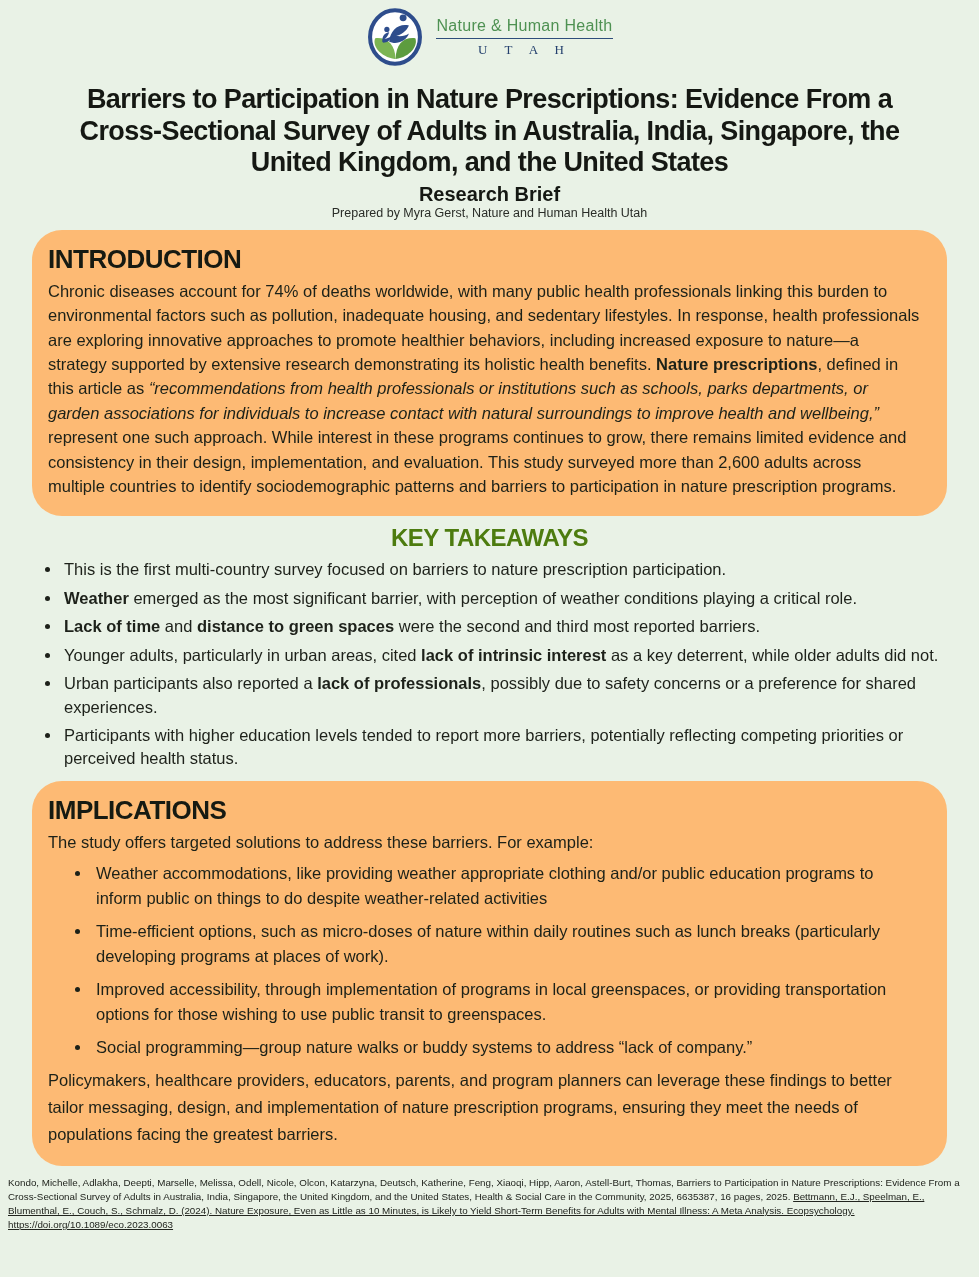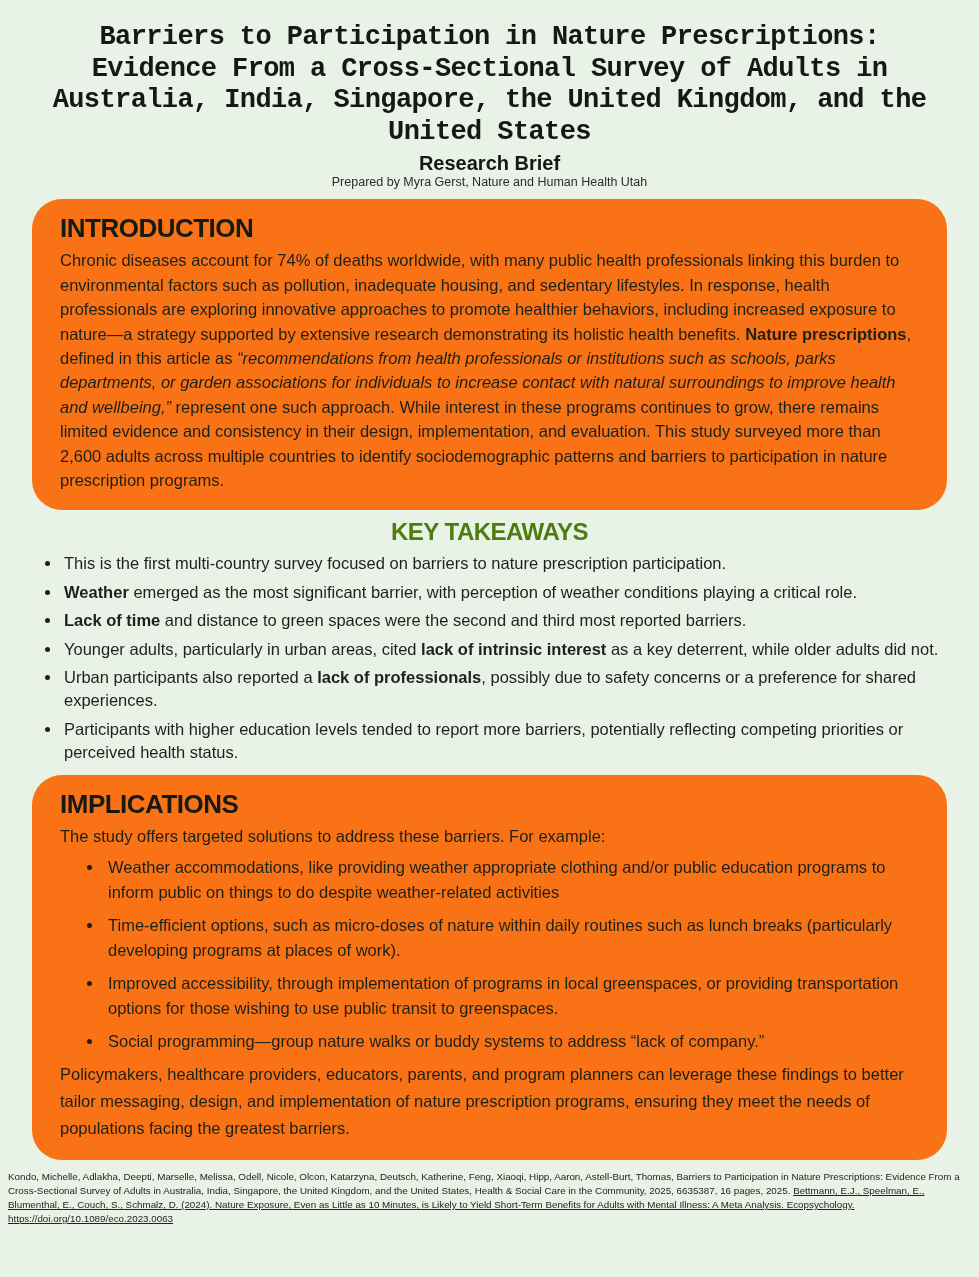--- a/index.html
+++ b/index.html
@@ -28,38 +28,38 @@
   }
   .logo-utah {
     font-size: 13px; color: #24406e; letter-spacing: 7px;
     margin-top: 3px; font-family: "Liberation Serif", serif;
   }
 
   
   .title {
     margin: 16px auto 4px auto; max-width: 890px;
     text-align: center; font-weight: 700; font-size: 27px;
-    line-height: 1.17; letter-spacing: -0.6px; color: #151813; font-family: Liberation Mono, monospace;
+    line-height: 1.17; letter-spacing: -0.6px; color: #151813;
   }
   .authors {
     margin: 6px auto 0 auto; max-width: 920px;
     text-align: center; font-size: 13.5px; line-height: 1.3; color: #2a2d28;
   }
   .brief-label {
     margin-top: 4px; text-align: center;
     font-weight: 700; font-size: 20px; color: #151813;
   }
   .prepared { text-align: center; font-size: 12.5px; margin-top: 0; color: #2a2d28; }
 
   
   .panel {
-    background: #f97316;
+    background: #fdba74;
     border-radius: 30px;
     margin: 10px 32px 0 32px;
-    padding: 14px 26px 18px 28px;
+    padding: 14px 26px 18px 16px;
   }
   .panel-heading {
     font-weight: 700; font-size: 26px; letter-spacing: -0.5px;
     color: #161a12; margin-bottom: 4px;
   }
   .panel-body { font-size: 16.5px; line-height: 1.48; color: #1c2118; }
 
   
   .kt-heading {
     text-align: center; font-weight: 700; font-size: 24px;
@@ -83,35 +83,52 @@
   
   .citation {
     margin: 10px 8px 0 8px; font-size: 9.8px; line-height: 1.45; color: #22251f;
   }
 </style>
 </head>
 <body>
 
 <div class="page">
 
+  <div class="logo-row">
+    <div class="logo-mark">
+      <svg viewBox="0 0 100 100" width="58" height="58" aria-hidden="true">
+        <ellipse cx="50" cy="50" rx="43" ry="46" fill="#ffffff" stroke="#2e4d8c" stroke-width="7"></ellipse>
+        <path d="M50 88 C24 84 10 64 16 52 C36 50 50 62 51 88 Z" fill="#7cb553"></path>
+        <path d="M51 88 C77 84 90 64 85 52 C64 50 52 62 51 88 Z" fill="#5d9c3f"></path>
+        <circle cx="64" cy="17" r="6" fill="#2e4d8c"></circle>
+        <path d="M40 58 C42 38 56 26 74 30 C70 40 60 46 52 48 C60 50 68 48 74 44 C70 56 56 62 46 60 Z" fill="#2e4d8c"></path>
+        <circle cx="36" cy="37" r="4.5" fill="#2e4d8c"></circle>
+        <path d="M28 58 C28 48 32 43 40 42 C38 48 36 51 32 53 C37 53 41 51 44 48 C43 56 36 60 30 60 Z" fill="#2e4d8c"></path>
+      </svg>
+    </div>
+    <div class="logo-text">
+      <div class="logo-org">Nature &amp; Human Health</div>
+      <div class="logo-utah">U T A H</div>
+    </div>
+  </div>
 
   <h1 class="title">Barriers to Participation in Nature Prescriptions: Evidence From a Cross-Sectional Survey of Adults in Australia, India, Singapore, the United Kingdom, and the United States</h1>
   <div class="brief-label">Research Brief</div>
   <div class="prepared">Prepared by Myra Gerst, Nature and Human Health Utah</div>
 
   <section class="panel">
     <div class="panel-heading">INTRODUCTION</div>
     <p class="panel-body"><span>Chronic diseases account for 74% of deaths worldwide, with many public health professionals linking this burden to environmental factors such as pollution, inadequate housing, and sedentary lifestyles. In response, health professionals are exploring innovative approaches to promote healthier behaviors, including increased exposure to nature—a strategy supported by extensive research demonstrating its holistic health benefits. </span><span style="font-weight: 700;">Nature prescriptions</span><span>, defined in this article as </span><span style="font-style: italic;">“recommendations from health professionals or institutions such as schools, parks departments, or garden associations for individuals to increase contact with natural surroundings to improve health and wellbeing,”</span><span> represent one such approach. While interest in these programs continues to grow, there remains limited evidence and consistency in their design, implementation, and evaluation. This study surveyed more than 2,600 adults across multiple countries to identify sociodemographic patterns and barriers to participation in nature prescription programs.</span></p>
   </section>
 
   <div class="kt-heading">KEY TAKEAWAYS</div>
   <ul class="kt-list">
     <li><span>This is the first multi-country survey focused on barriers to nature prescription participation.</span></li>
     <li><span style="font-weight: 700;">Weather</span><span> emerged as the most significant barrier, with perception of weather conditions playing a critical role.</span></li>
-    <li><span style="font-weight: 700;">Lack of time</span><span> and </span><span style="font-weight: 400;">distance to green spaces</span><span> were the second and third most reported barriers.</span></li>
+    <li><span style="font-weight: 700;">Lack of time</span><span> and </span><span style="font-weight: 700;">distance to green spaces</span><span> were the second and third most reported barriers.</span></li>
     <li><span>Younger adults, particularly in urban areas, cited </span><span style="font-weight: 700;">lack of intrinsic interest</span><span> as a key deterrent, while older adults did not.</span></li>
     <li><span>Urban participants also reported a </span><span style="font-weight: 700;">lack of professionals</span><span>, possibly due to safety concerns or a preference for shared experiences.</span></li>
     <li><span>Participants with higher education levels tended to report more barriers, potentially reflecting </span><span style="font-weight: 400;">competing priorities</span><span> or perceived health status.</span></li>
   </ul>
 
   <section class="panel">
     <div class="panel-heading">IMPLICATIONS</div>
     <p class="imp-intro">The study offers targeted solutions to address these barriers. For example:</p>
     <ul class="imp-list">
       <li>Weather accommodations, like providing weather appropriate clothing and/or public education programs to inform public on things to do despite weather-related activities</li>

